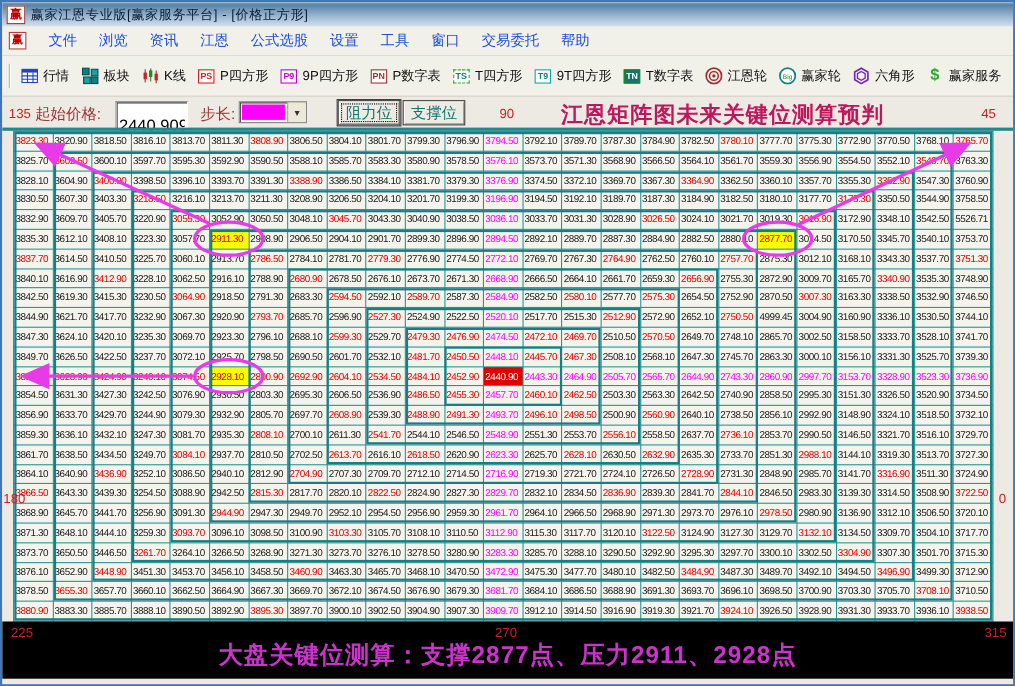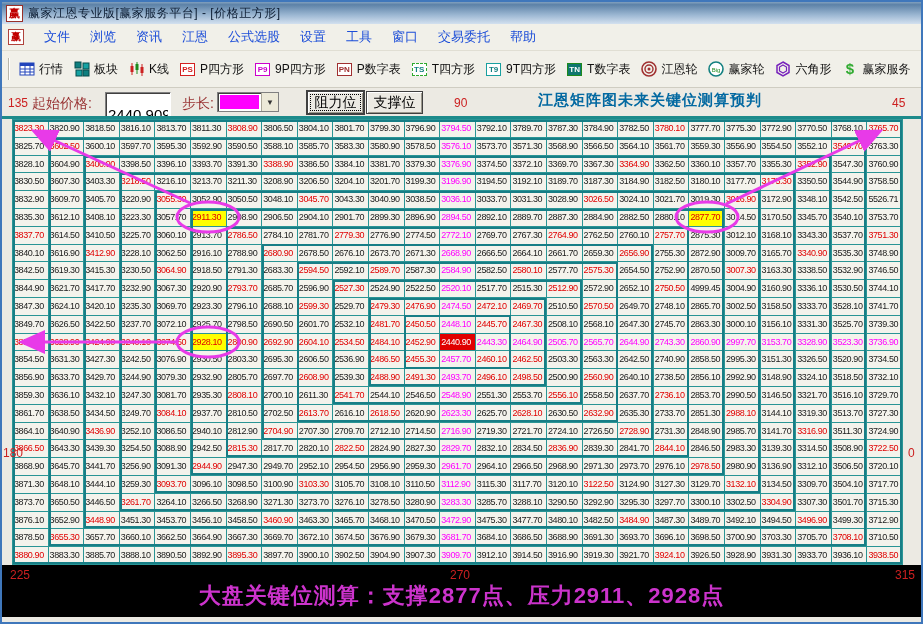--- a/index.html
+++ b/index.html
@@ -24,23 +24,23 @@
   .badge{width:15px;height:13px;font-size:8px;font-weight:bold;line-height:12px;text-align:center;letter-spacing:0;box-sizing:border-box;}
 
   
   .controlrow{position:relative;height:31px;background:#eceae3;font-size:13px;}
   .angle{position:absolute;color:#cc2020;font-size:12px;}
   .ctl-label{position:absolute;top:7px;color:#993333;font-size:14px;}
   .price-input{position:absolute;left:103px;top:4px;width:60px;height:16px;background:#fff;border:1px solid #808080;border-right-color:#fff;border-bottom-color:#fff;box-shadow:inset 1px 1px 0 #404040;font-size:15px;padding:13px 2px;font-family:"Liberation Sans",sans-serif;color:#000;}
   .combo{position:absolute;left:215px;top:4px;width:62px;height:20px;background:#fff;border:1px solid #808080;box-shadow:inset 1px 1px 0 #404040;display:flex;box-sizing:border-box;}
   .combo-swatch{flex:1;background:#ff00ff;margin:2px;}
   .combo-btn{width:16px;background:#ece9d8;border-left:1px solid #aca899;display:flex;align-items:center;justify-content:center;font-size:8px;color:#333;}
-  .btn{position:absolute;top:3px;width:57px;height:23px;background:#eceae3;border:1px solid #404040;box-shadow:inset 1px 1px 0 #fff,inset -1px -1px 0 #9b988c;font-size:14px;color:#000000;text-align:center;line-height:21px;box-sizing:border-box;}
+  .btn{position:absolute;top:3px;width:57px;height:23px;background:#eceae3;border:1px solid #404040;box-shadow:inset 1px 1px 0 #fff,inset -1px -1px 0 #9b988c;font-size:14px;color:#0f766e;text-align:center;line-height:21px;box-sizing:border-box;}
   .btn-focus{outline:1px dotted #000;outline-offset:-4px;border-width:1px;box-shadow:inset 1px 1px 0 #fff,inset -1px -1px 0 #9b988c,0 0 0 1px #404040;}
-  .headline{position:absolute;left:536px;top:3px;font-size:15px;font-weight:bold;color:#0369a1;letter-spacing:1px;white-space:nowrap;}
+  .headline{position:absolute;left:508px;top:3px;font-size:20px;font-weight:bold;color:#be185d;letter-spacing:1px;white-space:nowrap;}
   .teal-rule{height:3px;background:#1d8b8b;margin-top:2px;}
 
   
   .grid-section{position:relative;height:446px;background:#eceae3;}
   .gann-grid{position:absolute;left:10px;top:0;width:891px;height:446px;display:grid;grid-template-columns:repeat(25,1fr);grid-auto-rows:1fr;background:#2a9595;gap:1px;border:1px solid #2a9595;box-sizing:border-box;}
   .cell{background:#f4f3ec;font-size:9px;line-height:16px;color:#1a1a1a;white-space:nowrap;overflow:hidden;padding-left:1px;letter-spacing:-0.4px;}
   .cell.red{color:#e00000;}
   .cell.mag{color:#ff00ff;}
   .cell.hl{background:#ffff00;color:#e00000;}
   .cell.center{background:#e00000;color:#fff;}

